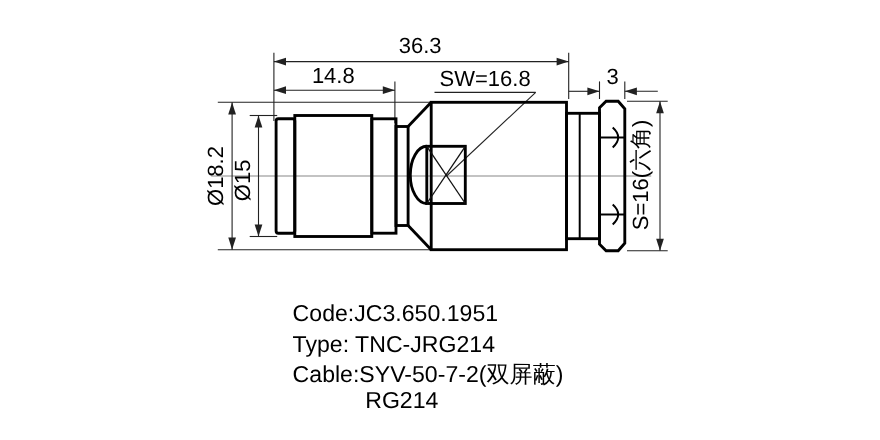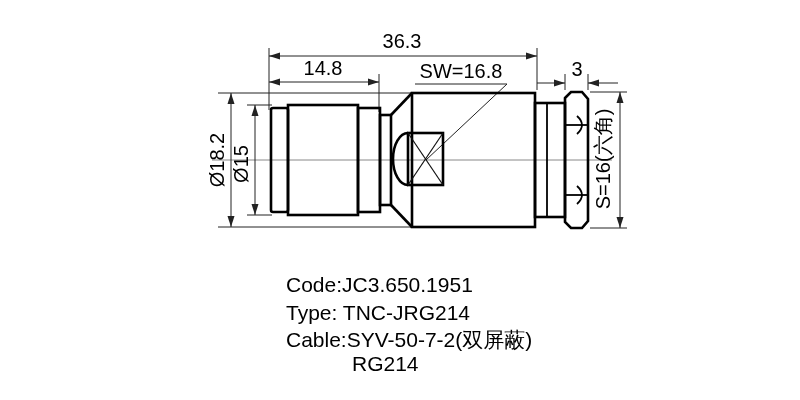--- a/index.html
+++ b/index.html
@@ -1,17 +1,17 @@
 <!DOCTYPE html>
 <html><head>
 <meta charset="utf-8">
 <style>
   html,body{margin:0;padding:0;background:#ffffff;}
   .page{position:relative;width:708px;height:400px;background:#ffffff;overflow:hidden;
-        font-family:"Liberation Sans",sans-serif;margin-left:20px;}
+        font-family:"Liberation Sans",sans-serif;}
   svg{display:block;}
   .thin{stroke:#222222;stroke-width:1;fill:none;}
   .thick{stroke:#000000;stroke-width:2.6;fill:none;}
   .med{stroke:#000000;stroke-width:1.8;fill:none;}
   .xline{stroke:#111111;stroke-width:1.2;fill:none;}
   .center{stroke:#888888;stroke-width:1;fill:none;}
   .arr{fill:#222222;stroke:none;}
   .dim{font-family:"Liberation Sans",sans-serif;font-size:20px;fill:#000000;}
   .note{font-family:"Liberation Sans",sans-serif;font-size:21px;fill:#000000;}
 </style>

